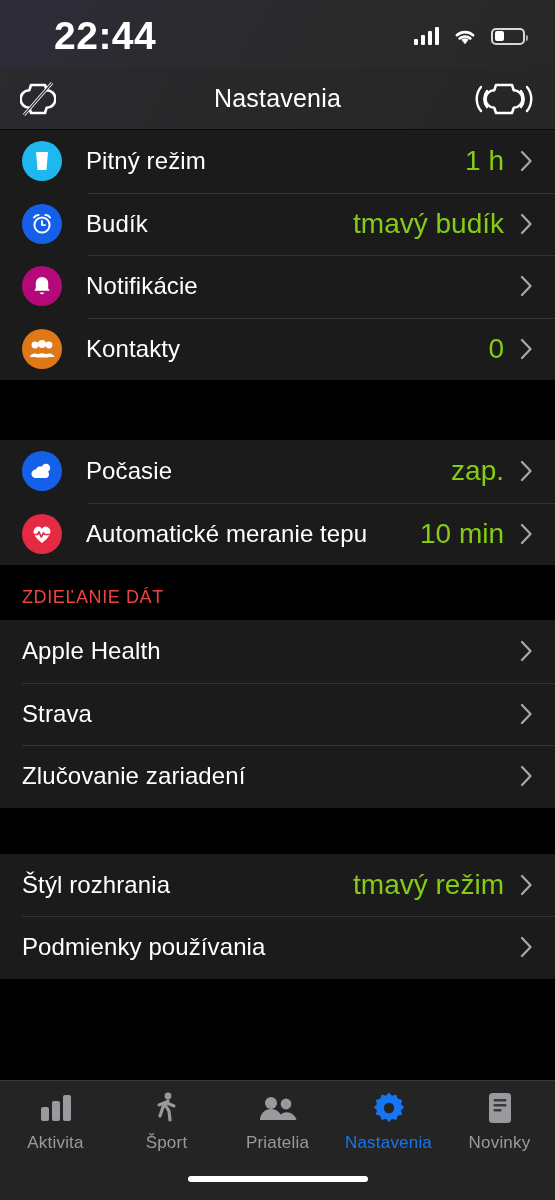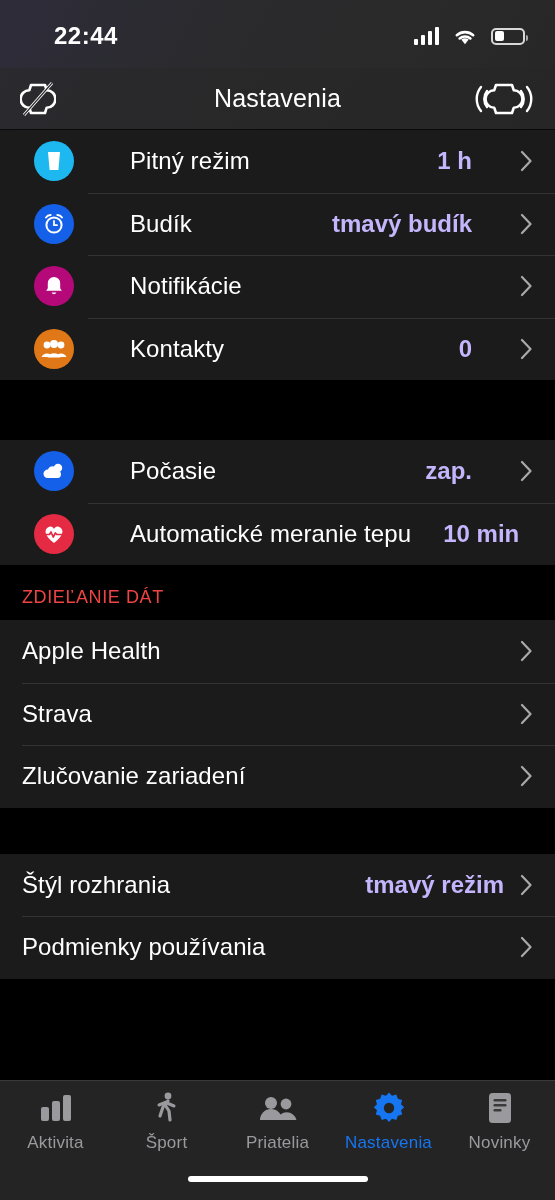--- a/index.html
+++ b/index.html
@@ -12,21 +12,21 @@
   .phone { position:relative; width:555px; height:1200px; background:#000; display:flex; flex-direction:column; }
 
   
   .statusbar {
     position:relative; height:68px; flex:0 0 68px;
     background:linear-gradient(120deg,#2e2c3a 0%, #2b2b2f 35%, #2a2a2a 70%, #272727 100%);
     display:flex; align-items:center; justify-content:space-between;
     padding:0 30px 0 0;
   }
   .status-time {
-    color:#fff; font-size:24px; font-weight:bold; letter-spacing:0.5px;
+    color:#fff; font-size:39px; font-weight:bold; letter-spacing:0.5px;
     margin-left:54px; margin-top:4px;
   }
   .status-right { display:flex; align-items:center; gap:13px; margin-top:4px; }
   .sig { display:flex; align-items:flex-end; gap:2.5px; height:18px; }
   .sig i { display:block; width:4.5px; background:#fff; border-radius:1px; }
   .sig i:nth-child(1){height:6px}
   .sig i:nth-child(2){height:10px}
   .sig i:nth-child(3){height:14px}
   .sig i:nth-child(4){height:18px}
   .batt {
@@ -60,35 +60,35 @@
   .section-head {
     background:#000; color:#ef4444;
     font-size:18px; letter-spacing:.6px;
     padding:22px 0 12px 22px; text-transform:uppercase;
   }
 
   .row {
     position:relative; display:flex; align-items:center;
     height:62.5px; padding:0 22px 0 22px; background:#1b1b1b;
   }
-  .row.with-icon { padding-left:34px;gap:32px; }
+  .row.with-icon { padding-left:22px; }
   .row + .row::before{
     content:""; position:absolute; left:22px; right:0; top:0; height:1px; background:#333335;
   }
   .row.with-icon + .row.with-icon::before{ left:88px; }
 
   .ic {
     flex:0 0 auto; width:40px; height:40px; border-radius:50%;
     display:flex; align-items:center; justify-content:center;
     margin-right:24px;
   }
   .ic svg { display:block; }
 
   .label { color:#fff; font-size:24px; font-weight:400; flex:1 1 auto; letter-spacing:.1px; white-space:nowrap; }
-  .value { color:#c4b5fd; font-size:24px; font-weight:700; margin-right:16px; white-space:nowrap; }
+  .value { color:#84cc16; font-size:28px; font-weight:400; margin-right:16px; white-space:nowrap; }
   .chev  { flex:0 0 auto; width:13px; height:22px; opacity:.62; }
   .chev svg{display:block}
 
   
   .tabbar {
     flex:0 0 92px; height:92px; background:#242424;
     border-top:1px solid #3a3a3a;
     display:flex; align-items:flex-start; justify-content:space-around;
     padding-top:10px;
   }

